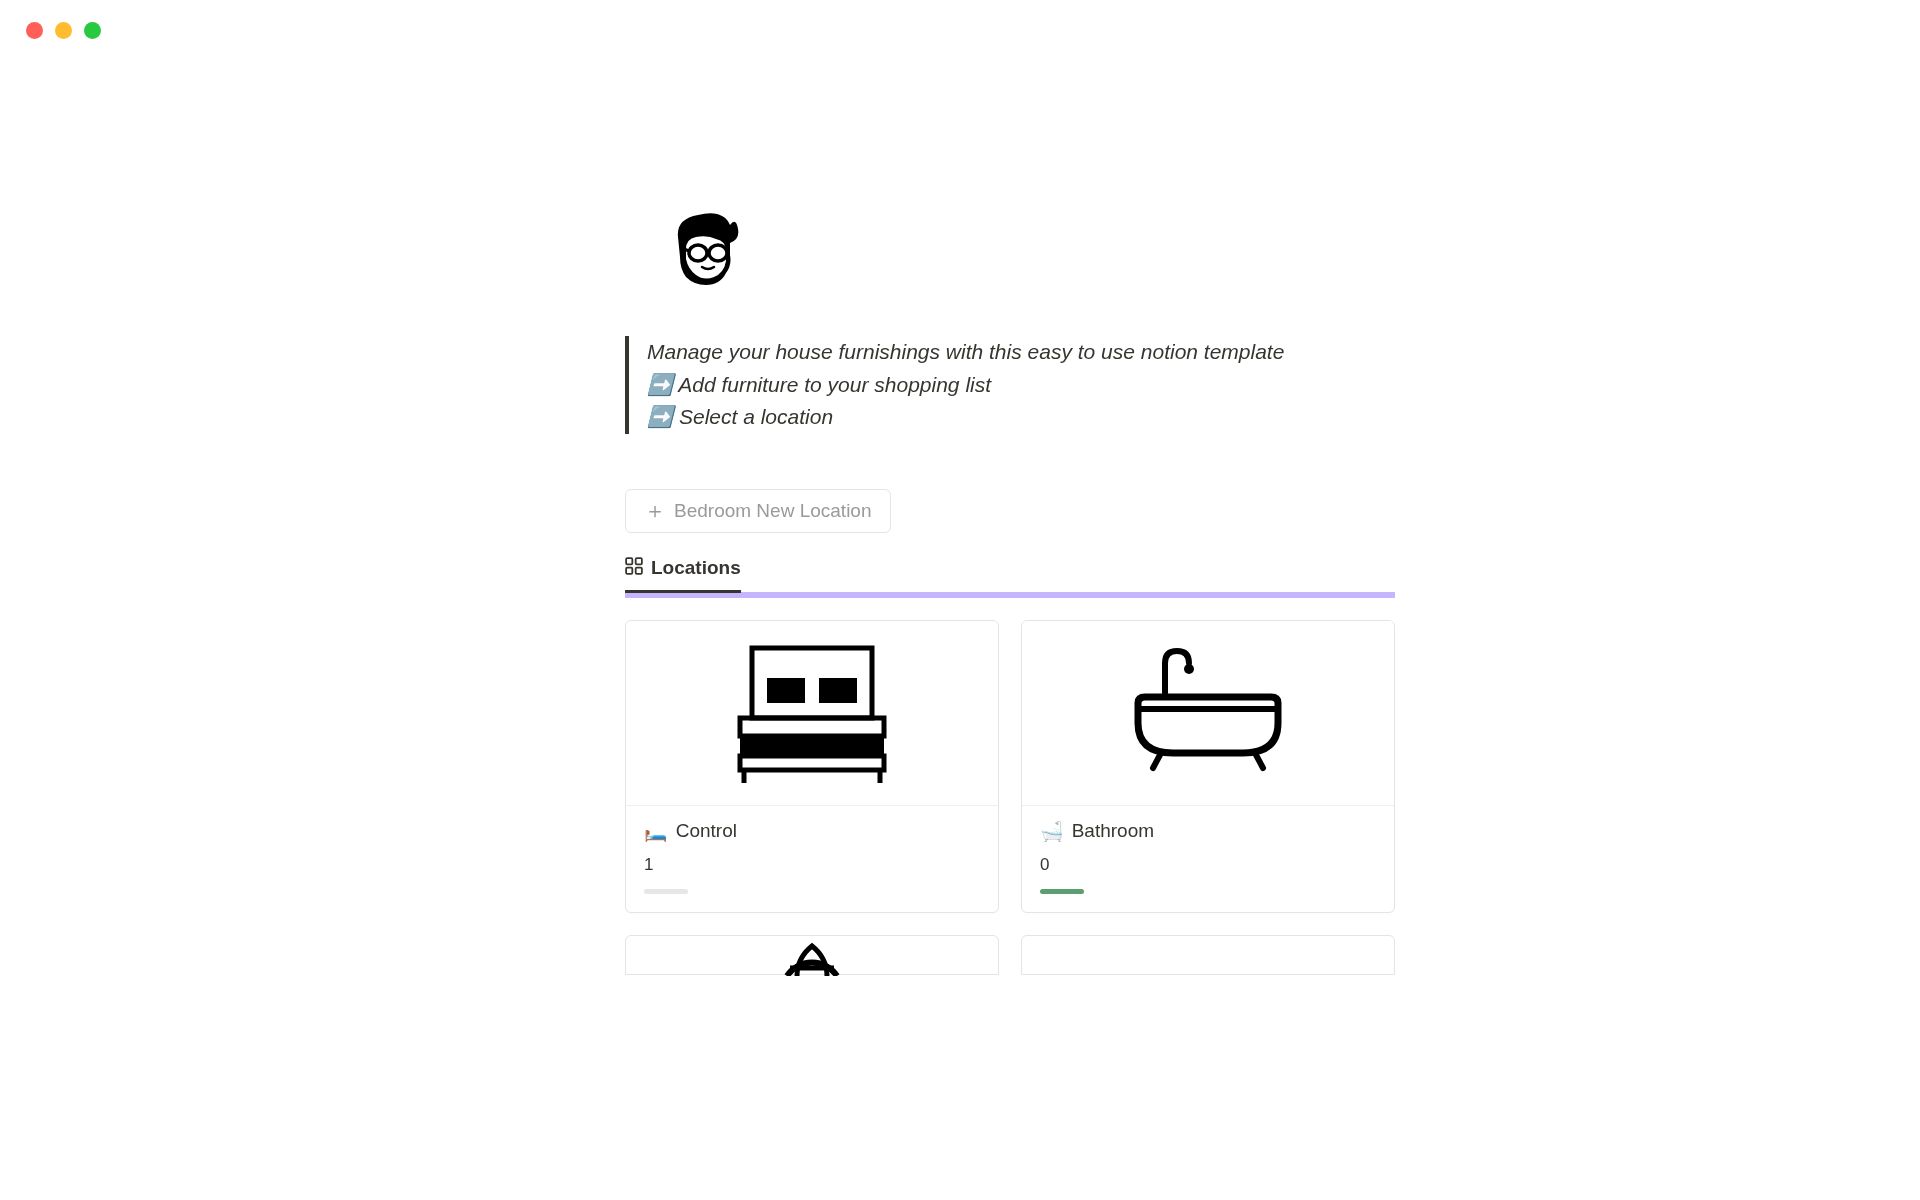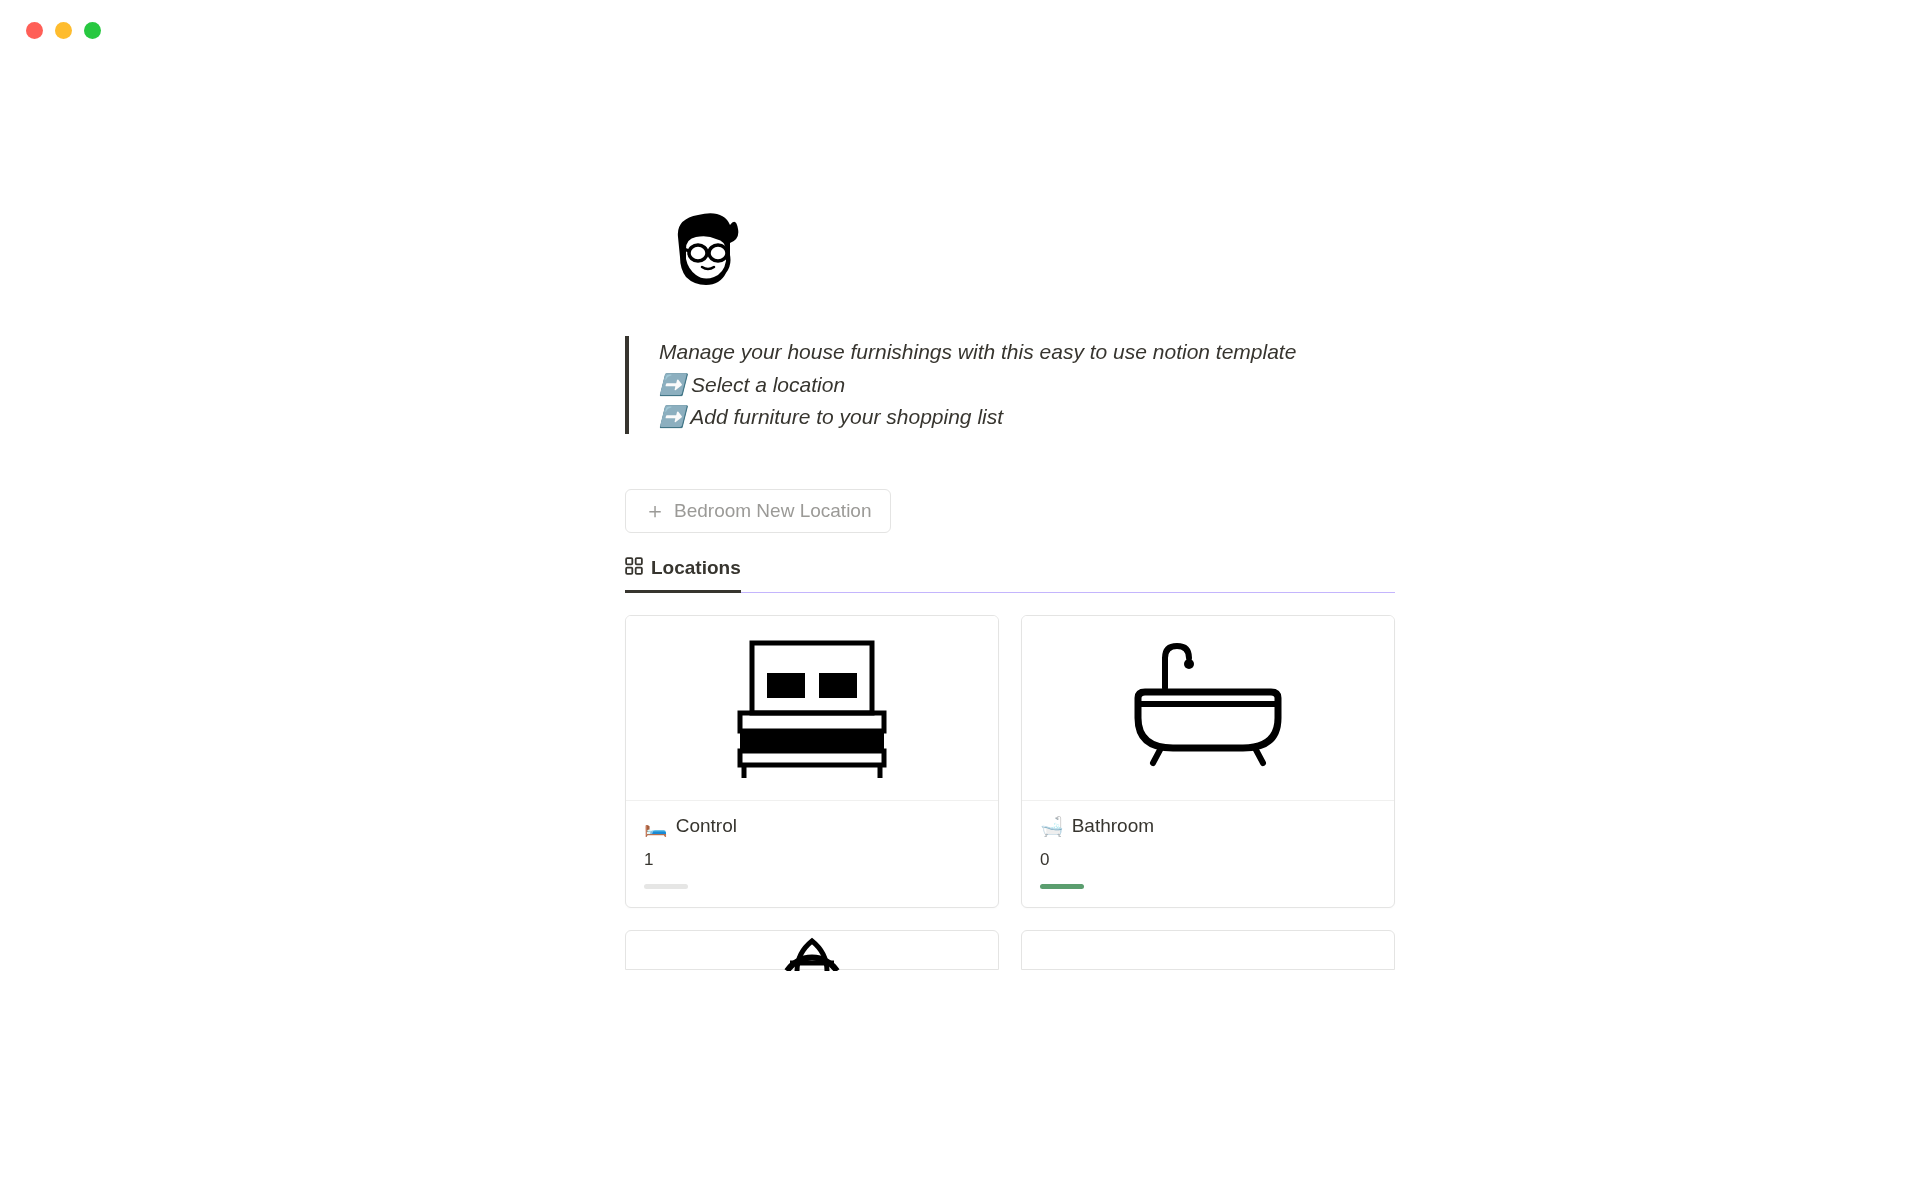--- a/index.html
+++ b/index.html
@@ -47,21 +47,21 @@
       font-size: 55px;
       font-weight: 700;
       margin-top: 60px;
       margin-left: 100px;
       letter-spacing: -0.5px;
     }
     .quote-block {
       margin-top: 22px;
       margin-left: 100px;
       border-left: 4px solid #37352f;
-      padding-left: 30px;
+      padding-left: 18px;
       font-style: italic;
       font-size: 21px;
       line-height: 1.55;
       color: #37352f;
     }
     .quote-line {
       display: block;
     }
     .create-btn {
       margin-top: 55px;
@@ -78,21 +78,21 @@
       cursor: pointer;
     }
     .create-btn .plus {
       font-size: 22px;
       line-height: 1;
       font-weight: 400;
     }
     .tab-bar {
       margin-top: 24px;
       margin-left: 100px;
-      border-bottom: 1px solid #c4b5fd;
+      border-bottom: 6px solid #c4b5fd;
       display: flex;
     }
     .tab {
       display: flex;
       align-items: center;
       gap: 8px;
       padding-bottom: 10px;
       font-size: 19px;
       font-weight: 600;
       color: #37352f;
@@ -177,22 +177,22 @@
       <ellipse cx="60" cy="46" rx="9" ry="8" fill="none" stroke="#000" stroke-width="3.5"></ellipse>
       <line x1="49" y1="46" x2="51" y2="46" stroke="#000" stroke-width="3"></line>
       <line x1="31" y1="44" x2="26" y2="42" stroke="#000" stroke-width="3"></line>
       <path d="M44 60 Q50 64 56 60" fill="none" stroke="#000" stroke-width="2.5" stroke-linecap="round"></path>
     </svg>
   </div>
 
 
   <div class="quote-block">
     <span class="quote-line">Manage your house furnishings with this easy to use notion template</span>
+    <span class="quote-line">➡️ Add furniture to your shopping list</span>
     <span class="quote-line">➡️ Select a location</span>
-    <span class="quote-line">➡️ Add furniture to your shopping list</span>
   </div>
 
   <button class="create-btn">
     <span class="plus">＋</span>
     <span>Bedroom New Location</span>
   </button>
 
   <div class="tab-bar">
     <div class="tab">
       <span>

